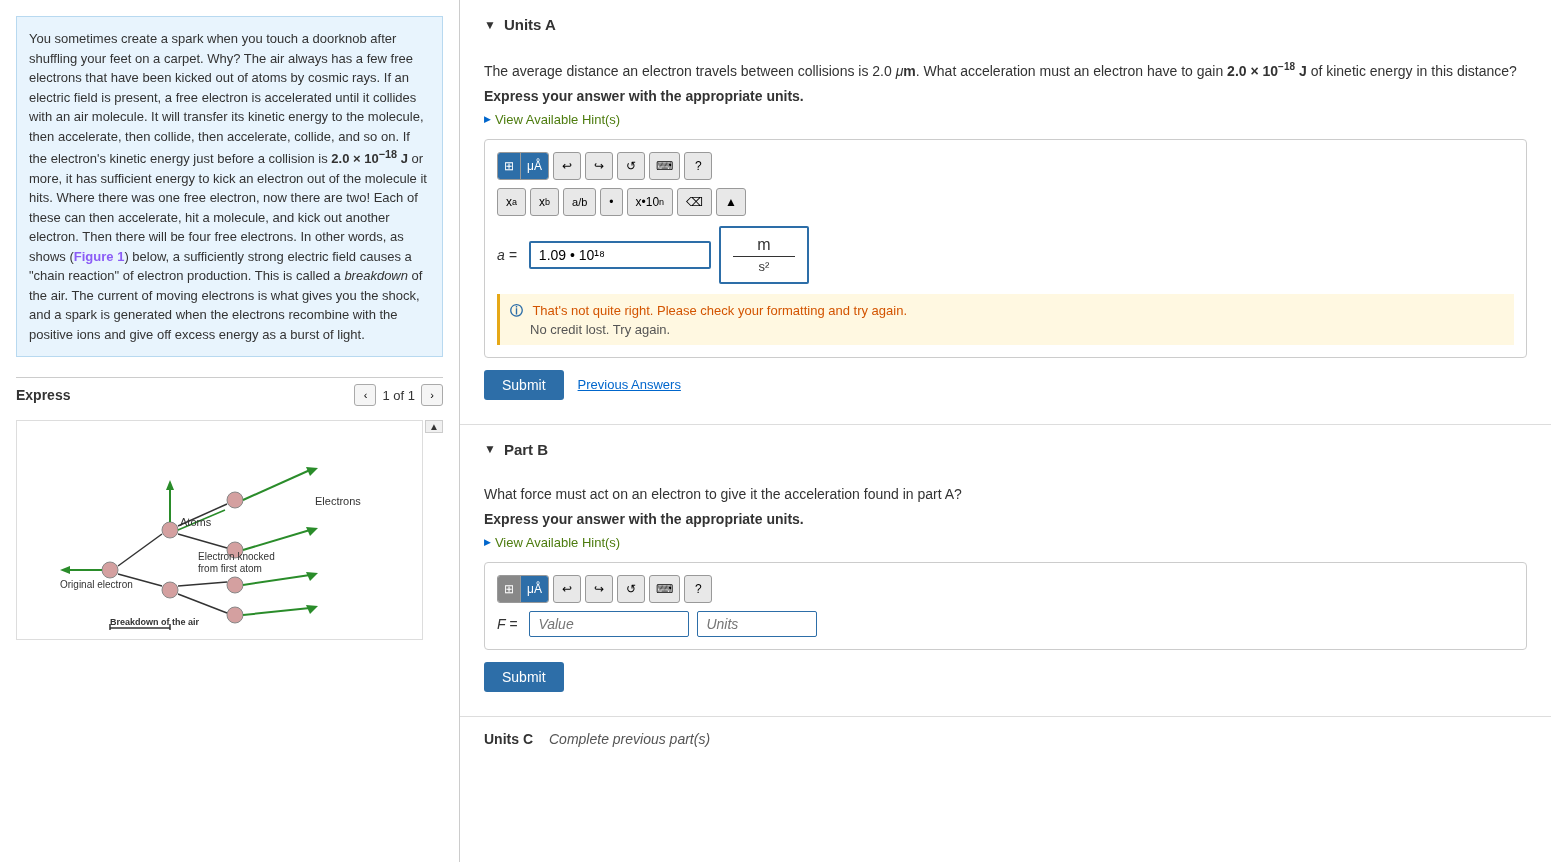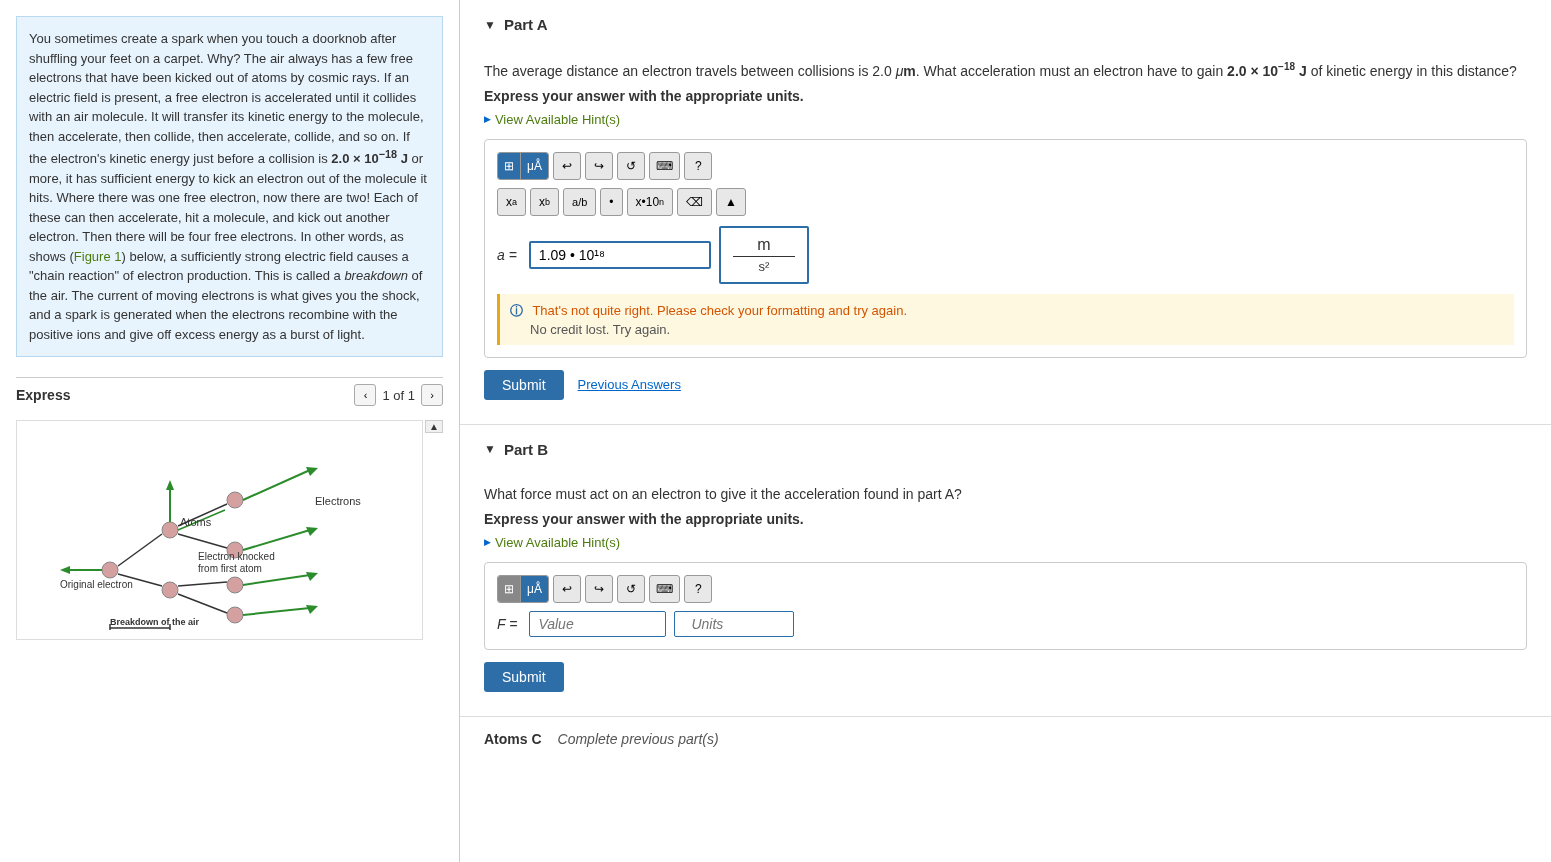--- a/index.html
+++ b/index.html
@@ -16,21 +16,21 @@
     }
     .context-text {
       background: #e8f4fd;
       border: 1px solid #b8d9f0;
       padding: 12px;
       font-size: 13px;
       line-height: 1.5;
       color: #333;
       margin-bottom: 20px;
     }
-    .context-text a { color: #4d7c0f; text-decoration: none; }
+    .context-text a { color: #8b5cf6; text-decoration: none; font-weight: bold; }
     .figure-section { margin-top: 10px; }
     .figure-header {
       display: flex;
       align-items: center;
       justify-content: space-between;
       padding: 6px 0;
       border-top: 1px solid #ccc;
       margin-bottom: 8px;
     }
     .figure-title { font-weight: bold; font-size: 14px; }
@@ -205,29 +205,29 @@
     }
     .units-box .num { font-size: 16px; }
     .units-box .frac-line { width: 100%; height: 1px; background: #333; margin: 2px 0; }
     .units-box .den { font-size: 13px; }
 
     .placeholder-input {
       border: 1px solid #2d6ea8;
       border-radius: 2px;
       padding: 4px 8px;
       font-size: 14px;
-      width: 137px;
+      width: 160px;
       color: #999;
       font-style: italic;
       background: #fff;
     }
     .placeholder-units {
       border: 1px solid #2d6ea8;
       border-radius: 2px;
-      padding: 4px 16px;
+      padding: 4px 8px;
       font-size: 14px;
       width: 120px;
       color: #999;
       font-style: italic;
       background: #fff;
     }
 
     .error-box {
       background: #fff8e1;
       border-left: 3px solid #e6a817;
@@ -350,21 +350,21 @@
       </div>
     </div>
   </div>
 </div>
 
 <div class="right-panel">
 
   <div class="part-section">
     <div class="part-header">
       <span class="collapse-arrow">▼</span>
-      <span>Part A</span>
+      <span>Units A</span>
     </div>
     <p class="part-question">
       The average distance an electron travels between collisions is 2.0 <i>μ</i><b>m</b>. What acceleration must an electron have to gain <b>2.0 × 10<sup>−18</sup> J</b> of kinetic energy in this distance?
     </p>
     <p class="express-units">Express your answer with the appropriate units.</p>
     <div class="hint-link">
       <span>View Available Hint(s)</span>
     </div>
 
     <div class="answer-box">
@@ -448,18 +448,18 @@
       </div>
     </div>
 
     <div class="actions">
       <button class="submit-btn">Submit</button>
     </div>
   </div>
 
   <div class="part-c">
     <div class="part-c-header">
-      <span class="part-c-label">Atoms C</span>
+      <span class="part-c-label">Units C</span>
       <span class="part-c-desc" style="margin-left:8px;">Complete previous part(s)</span>
     </div>
   </div>
 
 </div>
 
 </body></html>

